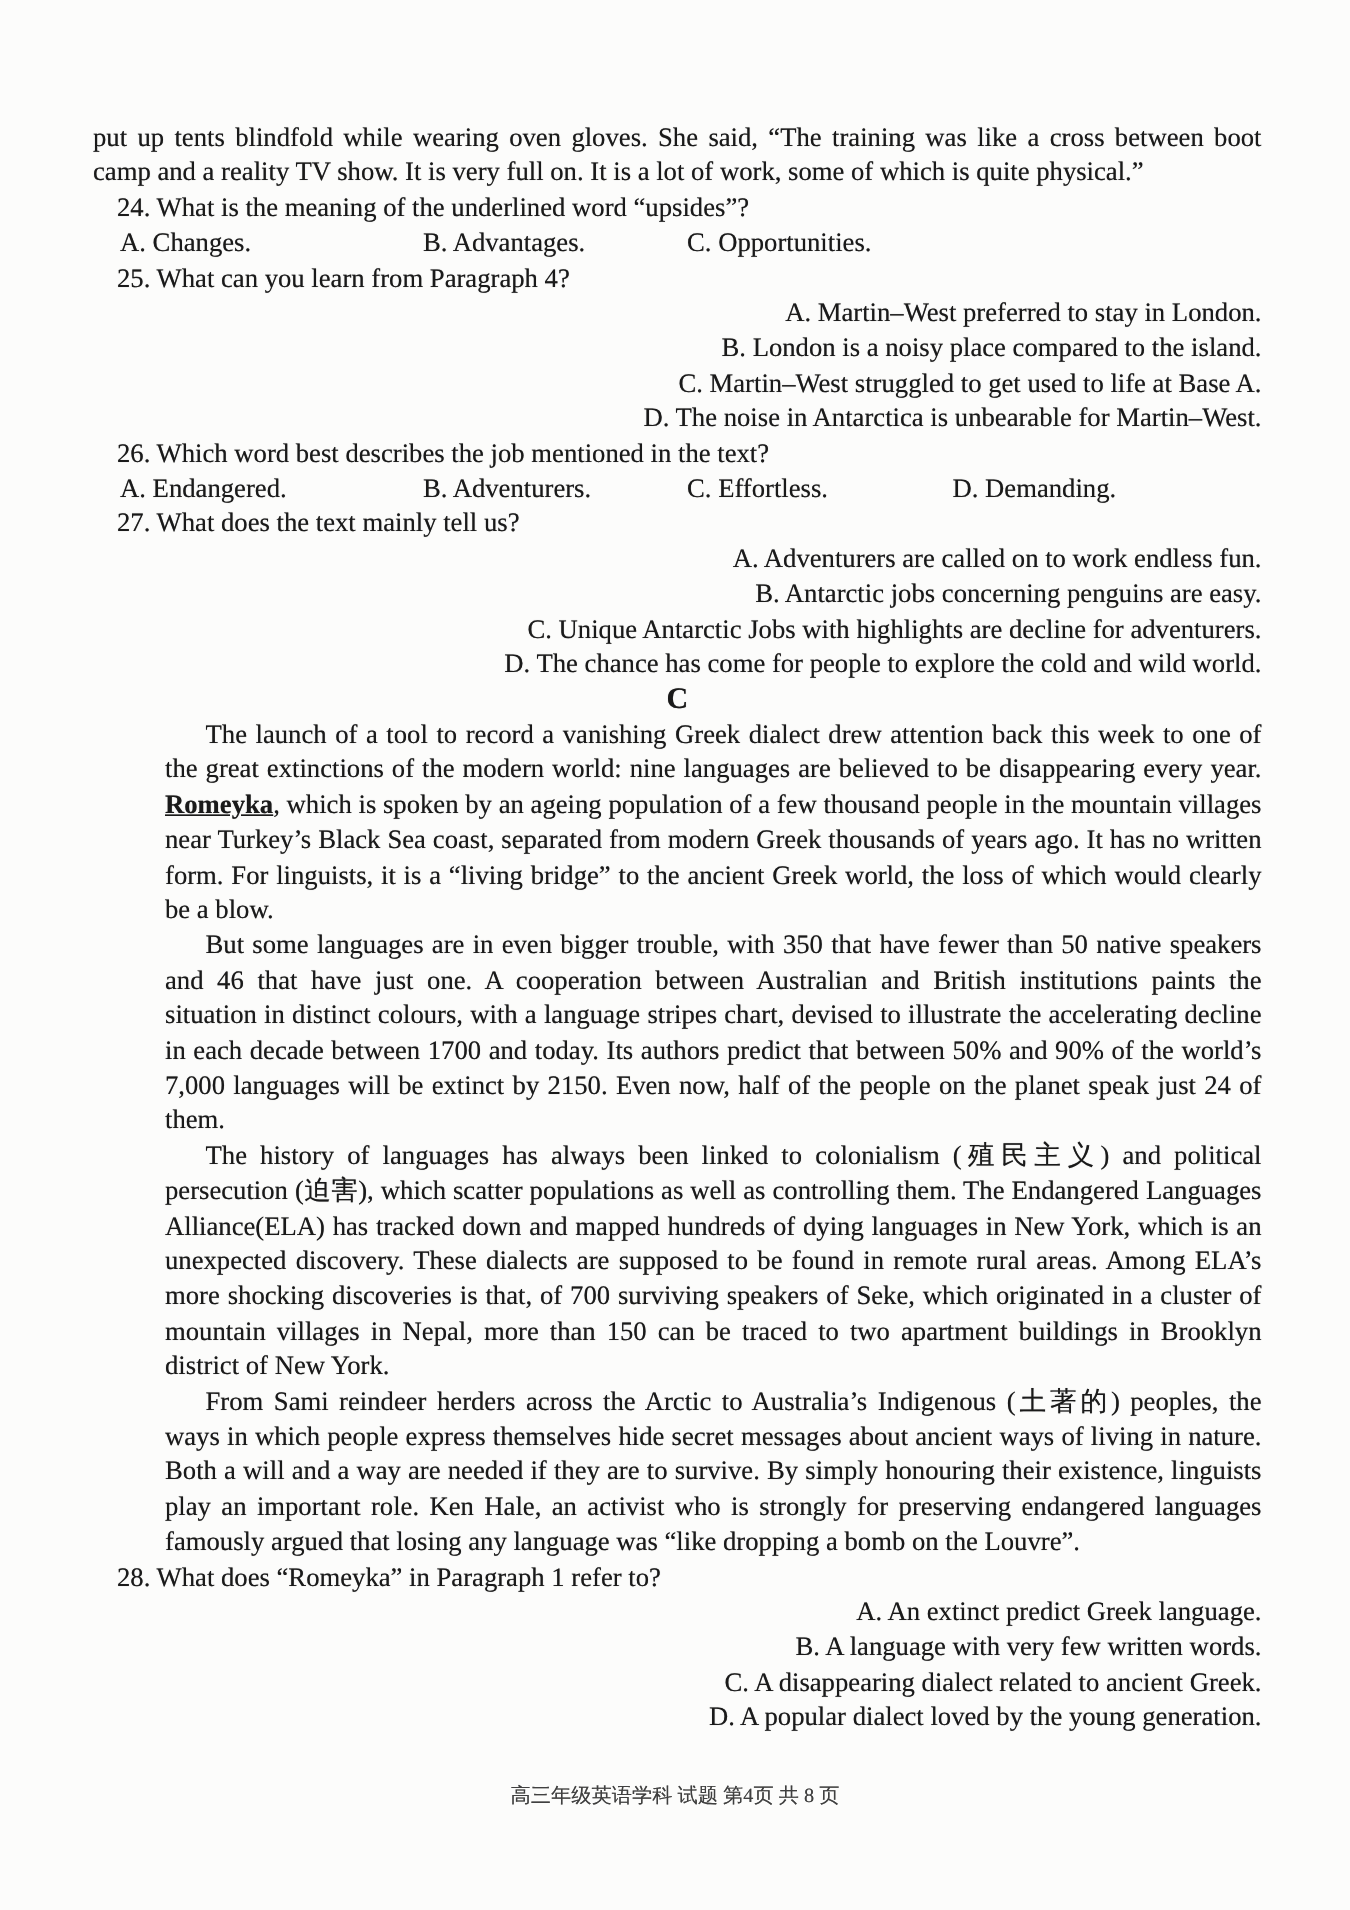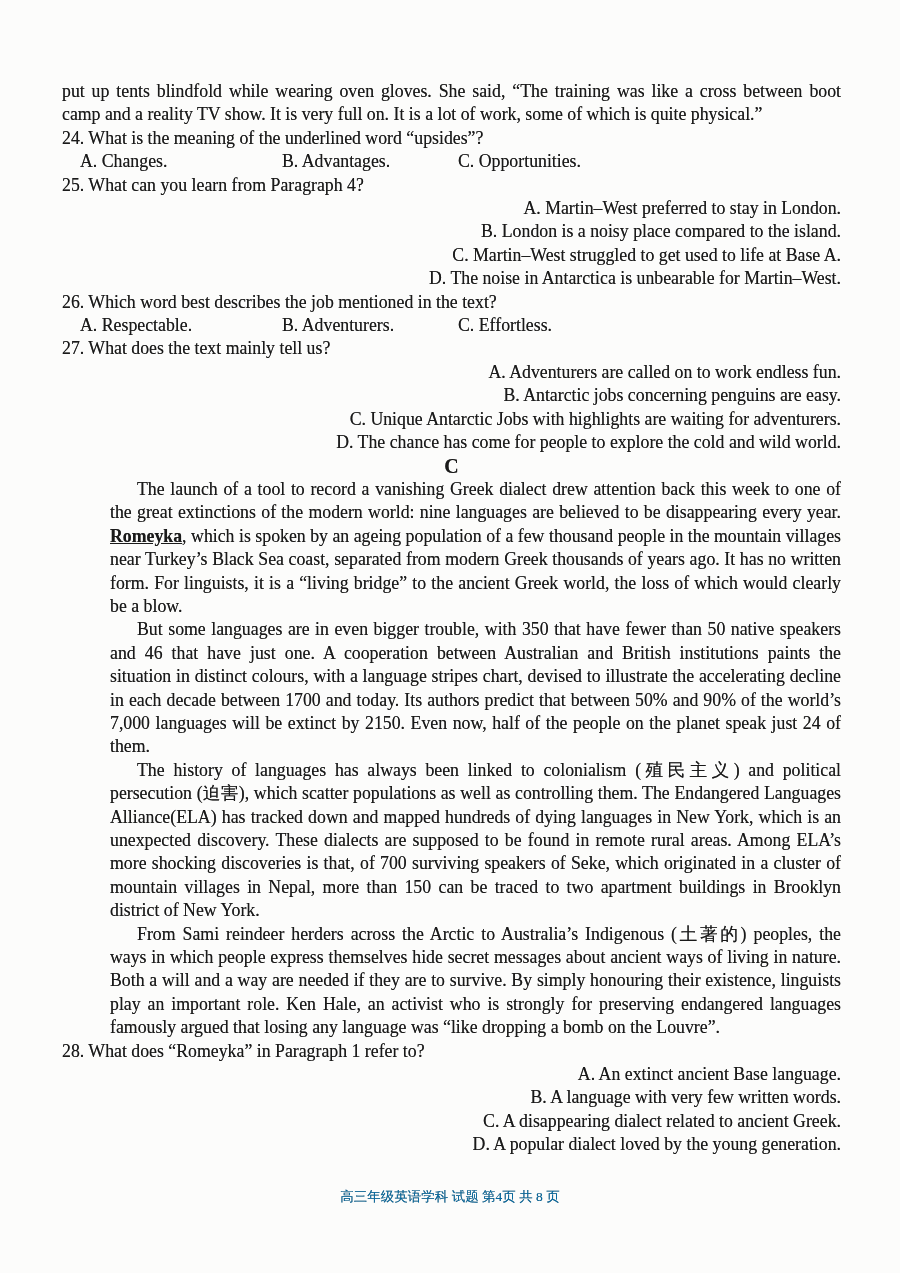--- a/index.html
+++ b/index.html
@@ -21,21 +21,21 @@
     top: 80px;
     width: 779px;
     font-size: 17.8px;
     line-height: 23.4px;
     text-shadow: 0 0 0.45px rgba(0,0,0,0.6); 
   }
   p { margin: 0; }
   .frag {
     text-align: justify;
   }
-  .q-line { text-align: left; }
+  .q-line { text-align: left; margin-left: 16px; }
   .opts-inline {
     display: grid;
     grid-template-columns: 202px 176px 177px auto;
     padding-left: 18px;
   }
   .opts-stacked .opt {
     padding-left: 18px;
     text-align: right;
   }
   .section-heading {
@@ -52,21 +52,21 @@
     font-weight: bold;
     text-decoration: underline;
   }
   .footer {
     position: absolute;
     top: 1188px;
     left: 0;
     width: 100%;
     text-align: center;
     font-size: 13.5px;
-    color: #0369a1;
+    color: #404040;
     font-family: "Liberation Serif", "DejaVu Serif", serif;
     text-shadow: 0 0 0.4px rgba(0,0,0,0.5);
   }
 </style>
 </head>
 <body>
 
 <div class="page">
 
   <p class="frag">put up tents blindfold while wearing oven gloves. She said, “The training was like a cross between boot camp and a reality TV show. It is very full on. It is a lot of work, some of which is quite physical.”</p>
@@ -95,55 +95,56 @@
       <div class="opt">D. The noise in Antarctica is unbearable for Martin–West.</div>
     </div>
   </div>
 
   <div>
     <p class="q-line">
       <span>26.</span>
       <span>Which word best describes the job mentioned in the text?</span>
     </p>
     <div class="opts-inline">
-      <span>A. Respectable.</span>
+      <span>A. Endangered.</span>
       <span>B. Adventurers.</span>
       <span>C. Effortless.</span>
+      <span>D. Demanding.</span>
     </div>
   </div>
 
   <div>
     <p class="q-line">
       <span>27.</span>
       <span>What does the text mainly tell us?</span>
     </p>
     <div class="opts-stacked">
       <div class="opt">A. Adventurers are called on to work endless fun.</div>
       <div class="opt">B. Antarctic jobs concerning penguins are easy.</div>
-      <div class="opt">C. Unique Antarctic Jobs with highlights are waiting for adventurers.</div>
+      <div class="opt">C. Unique Antarctic Jobs with highlights are decline for adventurers.</div>
       <div class="opt">D. The chance has come for people to explore the cold and wild world.</div>
     </div>
   </div>
 
   <p class="section-heading">C</p>
 
   <div>
     <p class="para"><span>The launch of a tool to record a vanishing Greek dialect drew attention back this week to one of the great extinctions of the modern world: nine languages are believed to be disappearing every year. </span><span class="keyword">Romeyka</span><span>, which is spoken by an ageing population of a few thousand people in the mountain villages near Turkey’s Black Sea coast, separated from modern Greek thousands of years ago. It has no written form. For linguists, it is a “living bridge” to the ancient Greek world, the loss of which would clearly be a blow.</span></p>
     <p class="para">But some languages are in even bigger trouble, with 350 that have fewer than 50 native speakers and 46 that have just one. A cooperation between Australian and British institutions paints the situation in distinct colours, with a language stripes chart, devised to illustrate the accelerating decline in each decade between 1700 and today. Its authors predict that between 50% and 90% of the world’s 7,000 languages will be extinct by 2150. Even now, half of the people on the planet speak just 24 of them.</p>
     <p class="para">The history of languages has always been linked to colonialism (殖民主义) and political persecution (迫害), which scatter populations as well as controlling them. The Endangered Languages Alliance(ELA) has tracked down and mapped hundreds of dying languages in New York, which is an unexpected discovery. These dialects are supposed to be found in remote rural areas. Among ELA’s more shocking discoveries is that, of 700 surviving speakers of Seke, which originated in a cluster of mountain villages in Nepal, more than 150 can be traced to two apartment buildings in Brooklyn district of New York.</p>
     <p class="para">From Sami reindeer herders across the Arctic to Australia’s Indigenous (土著的) peoples, the ways in which people express themselves hide secret messages about ancient ways of living in nature. Both a will and a way are needed if they are to survive. By simply honouring their existence, linguists play an important role. Ken Hale, an activist who is strongly for preserving endangered languages famously argued that losing any language was “like dropping a bomb on the Louvre”.</p>
   </div>
 
   <div>
     <p class="q-line">
       <span>28.</span>
       <span>What does “Romeyka” in Paragraph 1 refer to?</span>
     </p>
     <div class="opts-stacked">
-      <div class="opt">A. An extinct ancient Base language.</div>
+      <div class="opt">A. An extinct predict Greek language.</div>
       <div class="opt">B. A language with very few written words.</div>
       <div class="opt">C. A disappearing dialect related to ancient Greek.</div>
       <div class="opt">D. A popular dialect loved by the young generation.</div>
     </div>
   </div>
 
 </div>
 
 <div class="footer">高三年级英语学科 试题 第4页 共 8 页</div>
 

